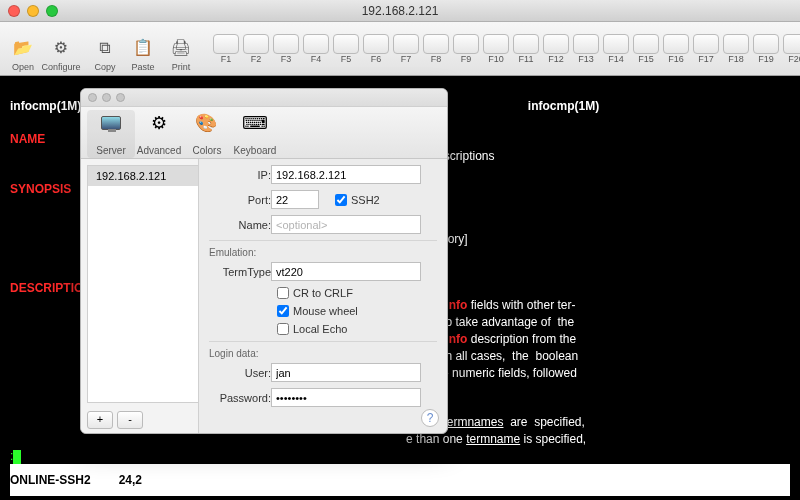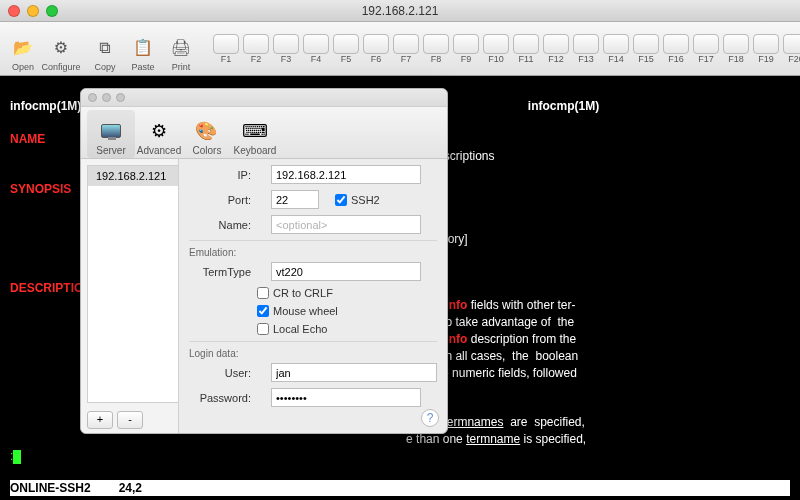--- a/index.html
+++ b/index.html
@@ -25,49 +25,49 @@
   .fkey { display: flex; flex-direction: column; align-items: center; width: 28px; }
   .fkey .box { width: 26px; height: 20px; background: linear-gradient(to bottom, #fdfdfd, #e6e6e6); border: 1px solid #bbb; border-radius: 4px; }
   .fkey .fl { font-size: 9px; color: #555; margin-top: 0; }
 
   
   .terminal { position: absolute; top: 76px; left: 0; right: 0; bottom: 0; background: #000; color: #fff; font-family: Menlo, Monaco, "Courier New", monospace; font-size: 12px; line-height: 16px; padding-left: 10px; padding-top: 6px; white-space: pre; }
   .terminal .hdr { color: #fff; font-weight: bold; }
   .terminal .sect { color: #ff2a2a; font-weight: bold; text-align: center; }
   .terminal .kw { color: #ff2a2a; font-weight: bold; }
   .terminal u { text-decoration: underline; }
-  .statusbar { position: absolute; bottom: 4px; left: 10px; right: 10px; background: #fff; color: #000; height: 16px; display: flex; align-items: center; font-family: Menlo, Monaco, monospace; font-size: 12px; font-weight: bold; }
+  .statusbar { position: absolute; bottom: 4px; left: 10px; right: 10px; background: #fff; color: #000; height: 32px; display: flex; align-items: center; font-family: Menlo, Monaco, monospace; font-size: 12px; font-weight: bold; }
   .statusbar .sb-a { margin-right: 28px; }
   .cursor { display:inline-block; width:8px; height:14px; background:#2bff2b; vertical-align: middle; }
 
   
   .prefs { position: absolute; top: 88px; left: 80px; width: 368px; height: 346px; background: #ececec; border: 1px solid #b5b5b5; border-radius: 6px; box-shadow: 0 12px 30px rgba(0,0,0,0.45); overflow: hidden; }
   .prefs .pt { height: 18px; background: linear-gradient(to bottom,#e9e9e9,#dcdcdc); border-bottom: 1px solid #cfcfcf; display:flex; align-items:center; }
   .prefs .pt .dots { display:flex; gap:5px; margin-left:7px; }
   .prefs .pt .d { width:9px; height:9px; border-radius:50%; background:#c8c8c8; border:0.5px solid #aaa; }
   .prefs .tabs { height: 52px; background: linear-gradient(to bottom,#f5f5f5,#e4e4e4); border-bottom:1px solid #c7c7c7; display:flex; align-items:flex-end; padding: 2px 6px 0 6px; }
   .ptab { display:flex; flex-direction:column; align-items:center; justify-content:flex-end; width:48px; height:48px; border-radius:4px; padding-bottom:2px; }
   .ptab.active { background: rgba(0,0,0,0.06); }
   .ptab .pi { width:24px; height:24px; display:flex; align-items:center; justify-content:center; font-size:18px; }
-  .ptab .pl { font-size:10px; color:#555; margin-top:2px; }
+  .ptab .pl { font-size:10px; color:#555; margin-top:10px; }
   .prefs-body { display:flex; height: calc(100% - 70px); }
   .sidebar { width: 118px; border-right:1px solid #d0d0d0; display:flex; flex-direction:column; background:#f3f3f3; }
   .sidebar .srv-list { flex:1; background:#fff; margin:6px 0 4px 6px; border:1px solid #cfcfcf; border-right:none; font-size:11px; }
   .srv-item { padding:4px 8px; background:#dcdcdc; }
   .sb-foot { display:flex; gap:4px; padding:4px 6px; }
   .mini { width:26px; height:18px; background:linear-gradient(to bottom,#fff,#e8e8e8); border:1px solid #bbb; border-radius:3px; font-size:11px; text-align:center; line-height:15px; }
   .form { flex:1; padding:6px 10px 6px 10px; font-size:11px; color:#333; position:relative; }
   .row { display:flex; align-items:center; margin-bottom:6px; }
-  .row label { width:62px; text-align:right; margin-right:20px; }
+  .row label { width:62px; text-align:right; margin-right:0; }
   .row input[type=text], .row input[type=password] { height:19px; border:1px solid #bfbfbf; background:#fff; font-size:11px; padding:0 4px; }
   .ip { width: 150px; }
   .port { width: 48px; }
   .name { width: 150px; }
   .tt { width: 150px; }
-  .user { width: 166px; }
+  .user { width: 150px; }
   .pwd { width: 150px; }
   .chk { display:flex; align-items:center; gap:4px; }
   .chk input { width:12px; height:12px; }
   .grp { font-size:10px; color:#666; margin: 4px 0 4px 0; }
   hr.sep { border:none; border-top:1px solid #d5d5d5; margin:4px 0 6px 0; }
   .help { position:absolute; right:8px; bottom:6px; width:18px; height:18px; border-radius:50%; border:1px solid #bbb; background:#fff; color:#6a8fcf; font-size:12px; text-align:center; line-height:16px; }
 
   input::placeholder { color:#b3b3b3; font-style:normal; }
   .monitor-icon { width:20px; height:14px; background:linear-gradient(to bottom,#8fd9e6,#3d557a); border:1px solid #555; border-radius:2px; position:relative; }
   .monitor-icon::after { content:""; position:absolute; bottom:-3px; left:6px; width:8px; height:3px; background:#888; }

